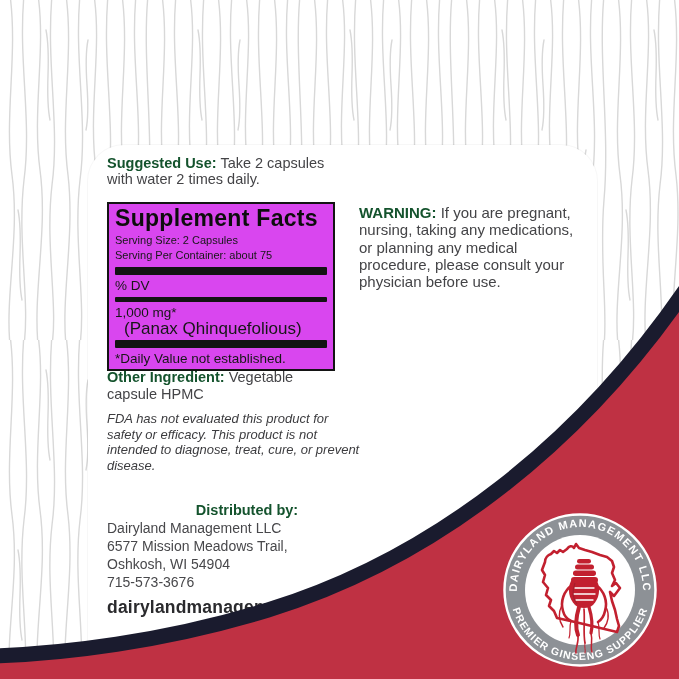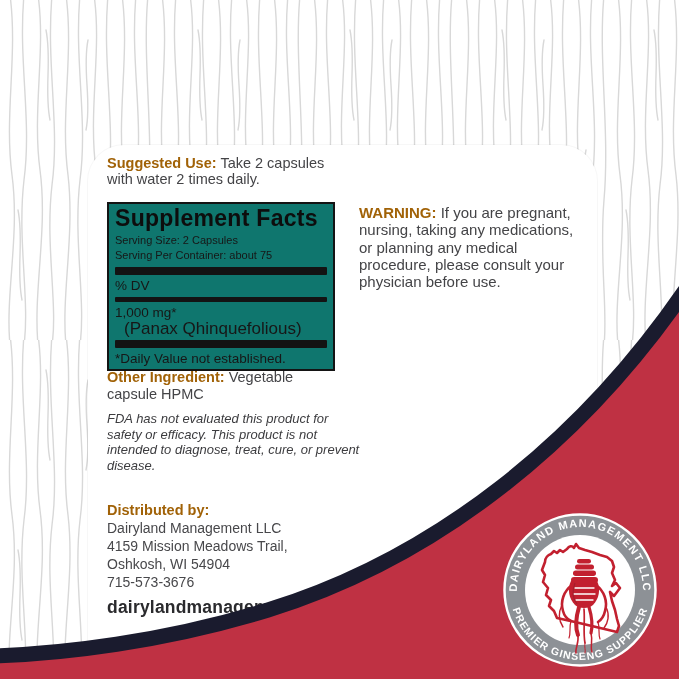--- a/index.html
+++ b/index.html
@@ -10,27 +10,27 @@
     -webkit-font-smoothing:antialiased;
   }
   .layer{position:absolute;left:0;top:0;}
   
   .card{
     position:absolute;left:88px;top:145px;width:509px;height:534px;
     background:#ffffff;border-radius:36px 36px 0 0;
     box-shadow:0 0 0 1px rgba(0,0,0,0.03);
   }
   .blk{position:absolute;color:#444447;}
-  .b{font-weight:bold;color:#a16207;}
+  .b{font-weight:bold;color:#14532d;text-align:center;}
   
   .suggested{left:19px;top:11px;width:232px;font-size:14.5px;line-height:15.5px;}
   
   .facts{
     left:19px;top:57px;width:228px;box-sizing:border-box;
-    border:2px solid #141414;background:#0f766e;color:#101010;
+    border:2px solid #141414;background:#d946ef;color:#101010;
     padding:2px 6px 3px 6px;
   }
   .facts-title{
     font-size:23px;font-weight:bold;letter-spacing:.3px;color:#0d0d0d;
     line-height:25px;margin:0 0 2px 0;white-space:nowrap;
   }
   .facts-line{font-size:11px;line-height:15px;color:#171717;}
   .bar{background:#131313;border-radius:1px;}
   .bar-thick{height:8px;margin:4px 0 3px 0;}
   .bar-mid{height:5px;margin:3px 0;}
@@ -110,21 +110,21 @@
   <div class="blk other">
     <span class="b">Other Ingredient:</span>
     <span>Vegetable capsule HPMC</span>
   </div>
 
   <div class="blk fda">FDA has not evaluated this product for safety or efficacy. This product is not intended to diagnose, treat, cure, or prevent disease.</div>
 
   <div class="blk dist">
     <div class="b label">Distributed by:</div>
     <div>Dairyland Management LLC</div>
-    <div>4159 Mission Meadows Trail,</div>
+    <div>6577 Mission Meadows Trail,</div>
     <div>Oshkosh, WI 54904</div>
     <div>715-573-3676</div>
     <div class="website">dairylandmanagement.com</div>
   </div>
 
 </div>
 
 <svg class="layer" width="679" height="679" aria-hidden="true">
   <path d="M 700,268 C 585,445 430,560 268,610 C 163,642 62,654 -10,656 L -10,700 L 700,700 Z" fill="#bf3143" stroke="#1a1b2e" stroke-width="15"></path>
 </svg>

